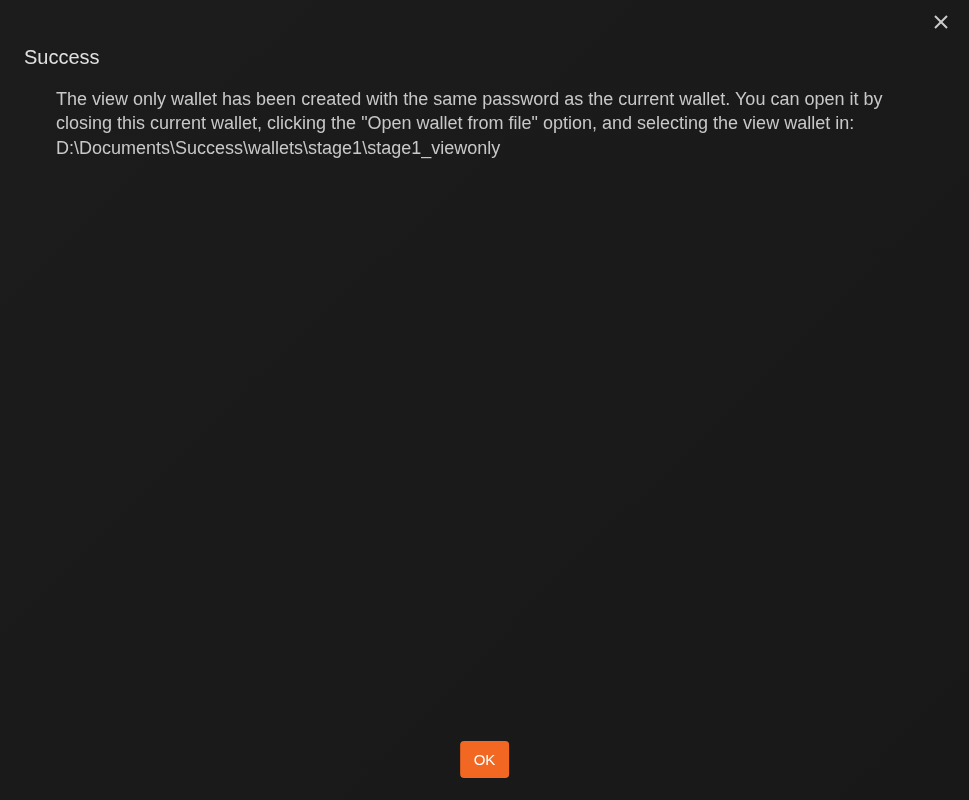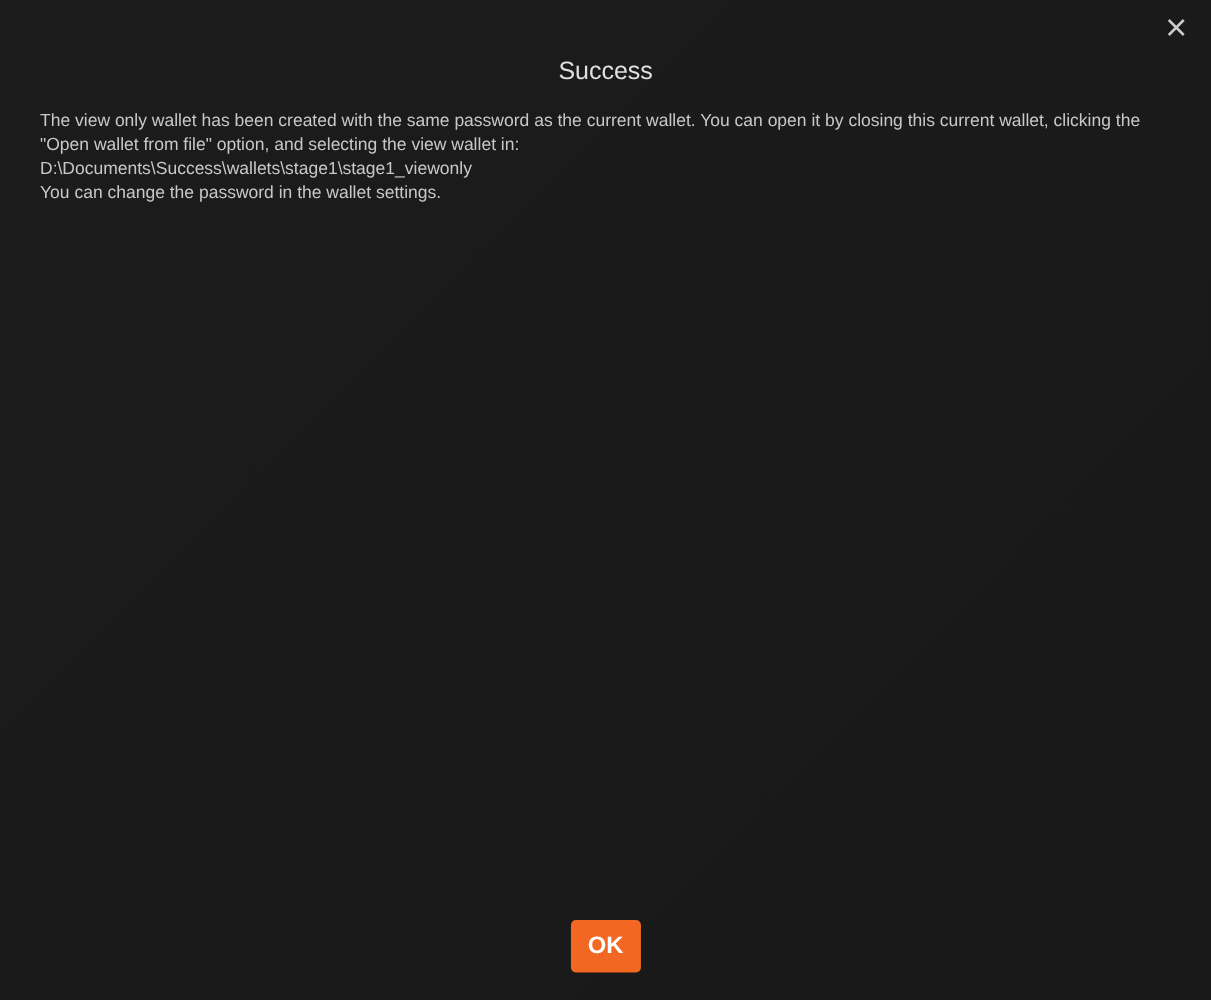--- a/index.html
+++ b/index.html
@@ -37,43 +37,43 @@
     .close-btn svg {
       stroke: #cccccc;
       stroke-width: 2;
     }
     .title {
       font-size: 20px;
       font-weight: normal;
       color: #e0e0e0;
       margin-top: 28px;
       margin-bottom: 18px;
-      text-align: center;
     }
     .body-text {
-      font-size: 14px;
+      font-size: 18px;
       line-height: 1.35;
       color: #c8c8c8;
       padding-left: 8px;
       padding-right: 8px;
+      margin-left: 24px;
     }
     .body-text p {
       margin: 0;
     }
     .ok-btn {
       position: absolute;
       bottom: 22px;
       left: 50%;
       transform: translateX(-50%);
       background: #f26822;
       color: #ffffff;
       border: none;
       border-radius: 4px;
-      font-size: 19px;
-      font-weight: bold;
+      font-size: 15px;
+      font-weight: normal;
       padding: 10px 14px;
       cursor: pointer;
       min-width: 44px;
     }
   </style>
 </head>
 <body>
 
 <div class="dialog">
   <div class="close-btn">
@@ -83,17 +83,16 @@
         <line x1="14" y1="2" x2="2" y2="14"></line>
       </svg>
     </span>
   </div>
 
   <h1 class="title">Success</h1>
 
   <div class="body-text">
     <p>The view only wallet has been created with the same password as the current wallet. You can open it by closing this current wallet, clicking the "Open wallet from file" option, and selecting the view wallet in:</p>
     <p>D:\Documents\Success\wallets\stage1\stage1_viewonly</p>
-    <p>You can change the password in the wallet settings.</p>
   </div>
 
   <button class="ok-btn">OK</button>
 </div>
 
 </body></html>

